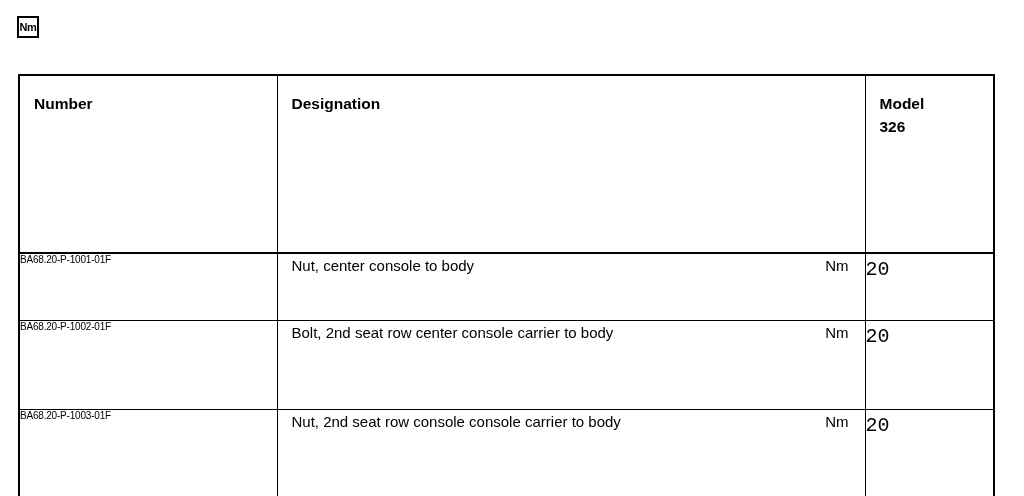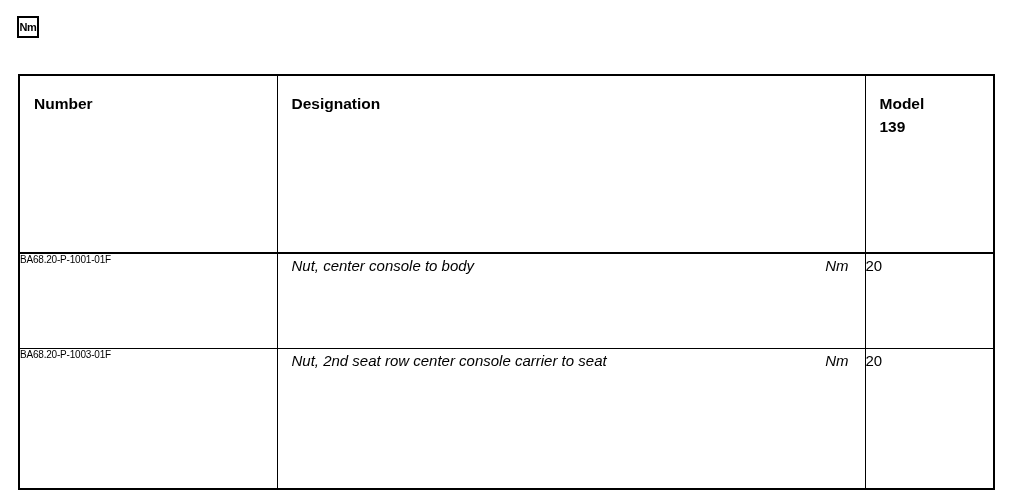--- a/index.html
+++ b/index.html
@@ -103,35 +103,34 @@
     padding: 14px 0 0 0;
     font-family: "Liberation Sans", sans-serif;
     font-size: 15px;
     line-height: 1.55;
   }
   .design-inner {
     display: flex;
     align-items: flex-start;
     justify-content: space-between;
     padding: 0 16px 0 14px;
-    font-style: italic;
   }
   .design-label {
     max-width: 430px;
   }
   .design-unit {
     font-family: "Liberation Sans", sans-serif;
     font-size: 15px;
     white-space: nowrap;
     padding-left: 8px;
   }
   .model-cell {
     padding: 14px 6px 0 13px;
-    font-family: Liberation Sans, sans-serif;
-    font-size: 15px;
+    font-family: Liberation Mono, monospace;
+    font-size: 20px;
     line-height: 1.55;
   }
 
   .row-1 td { height: 66px; }
   .row-2 td { height: 88px; }
   .row-3 td { height: 98px; margin-left: 20px; }
 </style>
 </head>
 <body>
 
@@ -144,39 +143,49 @@
     <col class="c-number">
     <col class="c-design">
     <col class="c-model">
   </colgroup>
   <thead>
     <tr class="hdr-row">
       <th>Number</th>
       <th>Designation</th>
       <th class="model-head">
         <span class="hdr-model-line">Model</span>
-        <span class="hdr-model-line">139</span>
+        <span class="hdr-model-line">326</span>
       </th>
     </tr>
   </thead>
   <tbody>
     <tr class="row-1">
       <td class="num-cell">BA68.20-P-1001-01F</td>
       <td class="design-cell">
         <div class="design-inner">
           <span class="design-label">Nut, center console to body</span>
           <span class="design-unit">Nm</span>
         </div>
       </td>
       <td class="model-cell">20</td>
     </tr>
+    <tr class="row-2">
+      <td class="num-cell">BA68.20-P-1002-01F</td>
+      <td class="design-cell">
+        <div class="design-inner">
+          <span class="design-label">Bolt, 2nd seat row center console carrier to body</span>
+          <span class="design-unit">Nm</span>
+        </div>
+      </td>
+      <td class="model-cell">20</td>
+    </tr>
     <tr class="row-3">
       <td class="num-cell">BA68.20-P-1003-01F</td>
       <td class="design-cell">
         <div class="design-inner">
-          <span class="design-label">Nut, 2nd seat row center console carrier to seat</span>
+          <span class="design-label">Nut, 2nd seat row console console carrier to body</span>
           <span class="design-unit">Nm</span>
         </div>
       </td>
       <td class="model-cell">20</td>
     </tr>
   </tbody>
 </table>
 
 </body></html>

